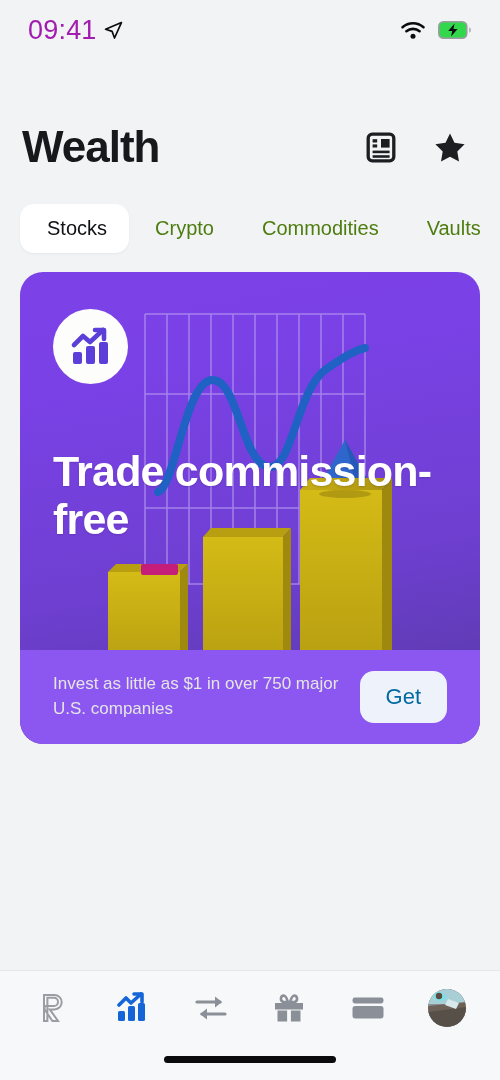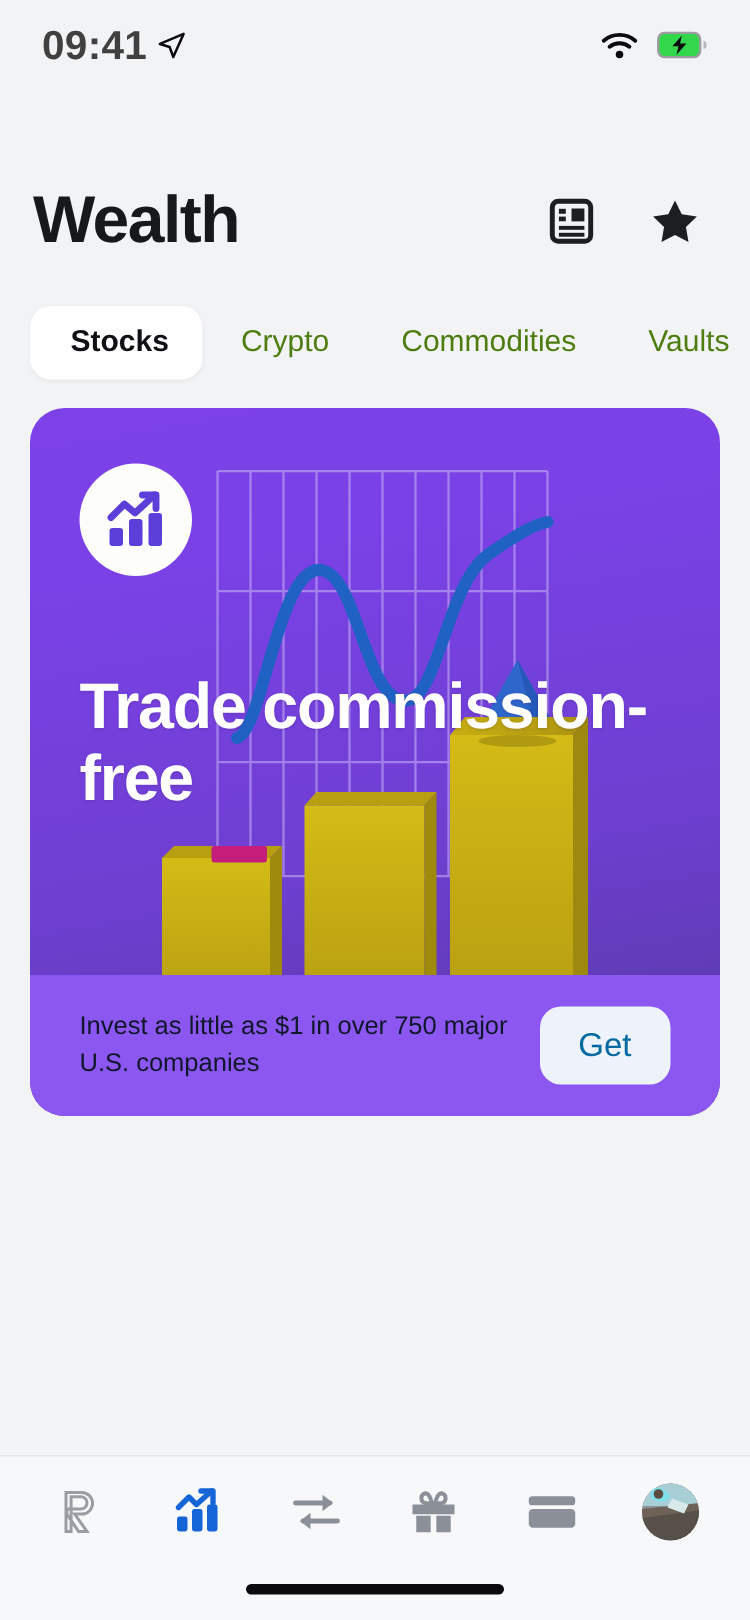--- a/index.html
+++ b/index.html
@@ -11,21 +11,21 @@
   }
   .phone{ position:relative; width:500px; height:1080px; background:#f2f3f5; }
 
   
   .statusbar{
     position:absolute; top:0; left:0; width:500px; height:60px;
     display:flex; align-items:center; justify-content:space-between;
     padding:0 28px;
   }
   .sb-time{
-    font-size:27px; font-weight:bold; color:#404040;
+    font-size:27px; font-weight:normal; color:#a21caf;
     letter-spacing:0.2px; display:flex; align-items:center; gap:7px;
   }
   .loc-arrow{ display:block; }
   .sb-right{ display:flex; align-items:center; gap:12px; }
   .batt-wrap{ position:relative; display:flex; align-items:center; }
 
   
   .header{
     position:absolute; top:112px; left:0; width:489px; height:70px;
     display:flex; align-items:center; justify-content:space-between;
@@ -43,21 +43,21 @@
   
   .tabs{
     position:absolute; top:200px; left:0; width:500px; height:56px;
     display:flex; align-items:center; padding-left:20px; gap:4px;
   }
   .tab{
     font-size:20px; color:#4d7c0f; padding:13px 22px; border-radius:14px;
     white-space:nowrap; cursor:pointer;
   }
   .tab.active{
-    background:#ffffff; color:#101114; font-weight:700;
+    background:#ffffff; color:#101114; font-weight:400;
     box-shadow:0 1px 3px rgba(0,0,0,0.05);
     padding-left:27px;
   }
 
   
   .card{
     position:absolute; top:272px; left:20px; width:460px; height:472px;
     border-radius:23px; overflow:hidden;
     background:linear-gradient(170deg,#7c42e8 0%,#7a41e6 22%,#6e3fd0 62%,#5d3bb0 88%,#5a39ac 100%);
   }
@@ -80,21 +80,21 @@
     font-size:17px; color:#f2effc; line-height:1.48; letter-spacing:0.1px;
   }
 
   .card-footer{
     position:absolute; left:0; bottom:0; width:460px; height:94px;
     background:#8b57f0;
     display:flex; align-items:center; justify-content:space-between;
     padding:0 33px;
   }
   .footer-text{
-    font-size:17px; color:#0f172a; line-height:1.45; max-width:290px;
+    font-size:17px; color:#e5e5e5; line-height:1.45; max-width:290px;
   }
   .get-btn{
     background:#eef2fb; color:#0369a1; font-size:22px;
     padding:13px 26px; border-radius:14px; border:none;
     font-family:"Liberation Sans", sans-serif; cursor:pointer;
   }
 
   
   .bottomnav{
     position:absolute; left:0; bottom:0; width:500px; height:110px;

